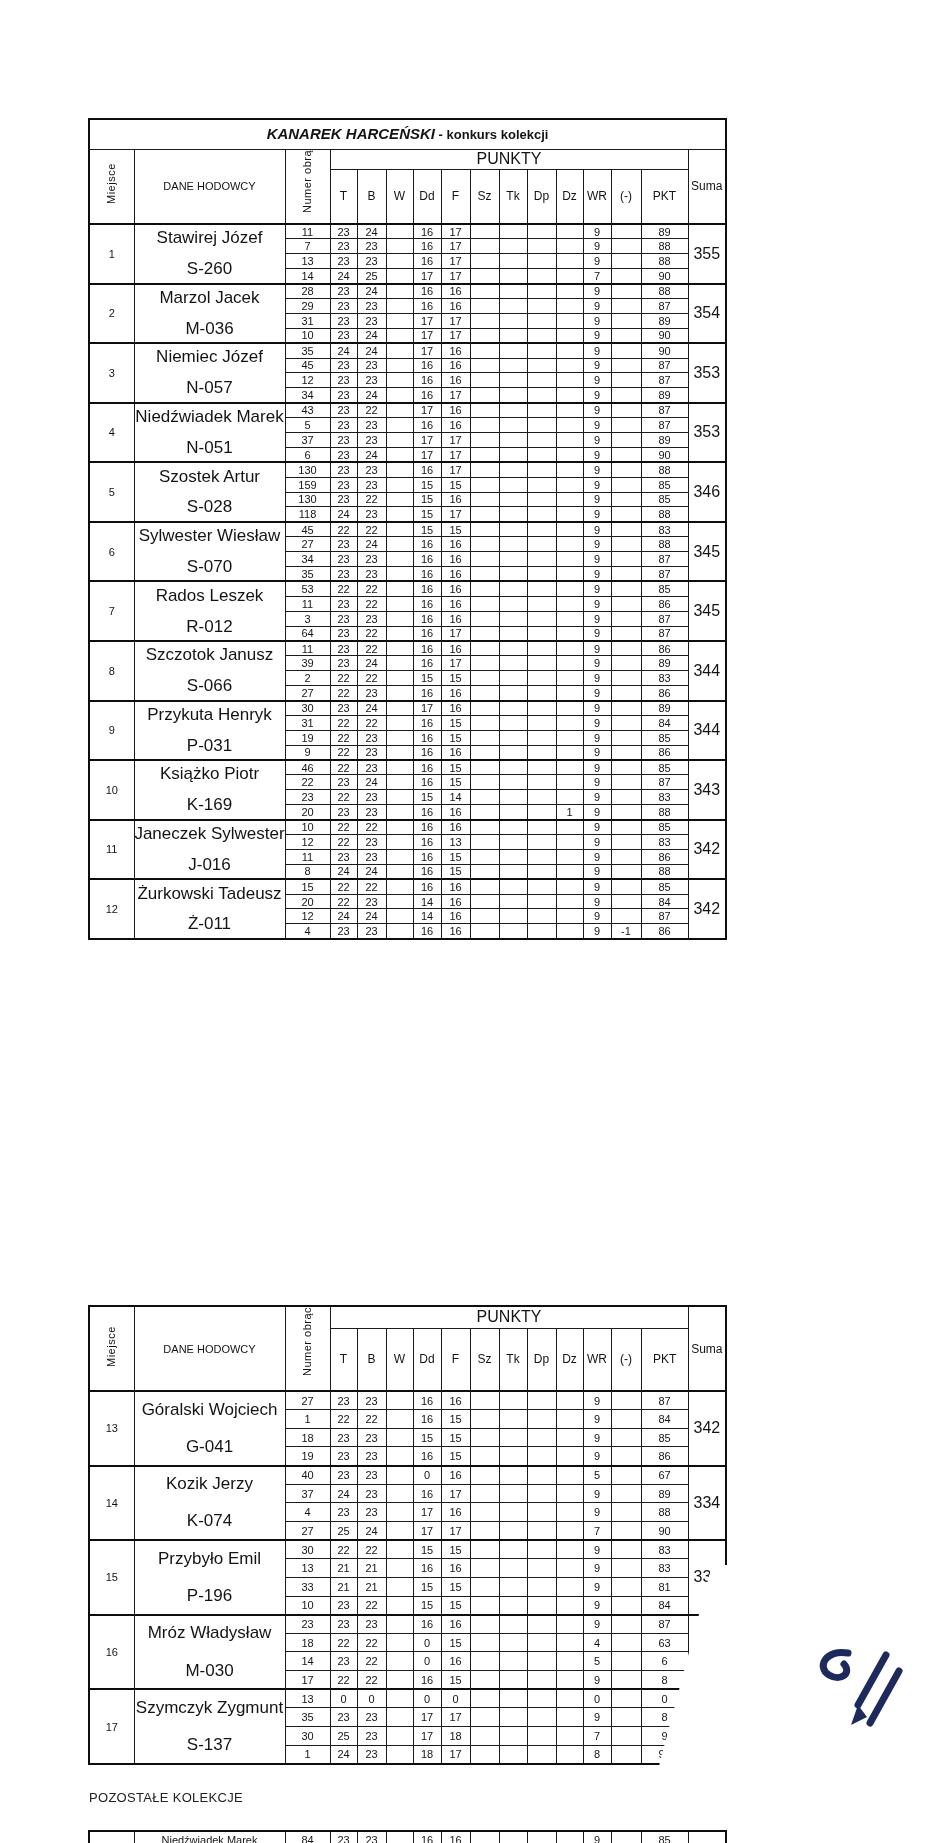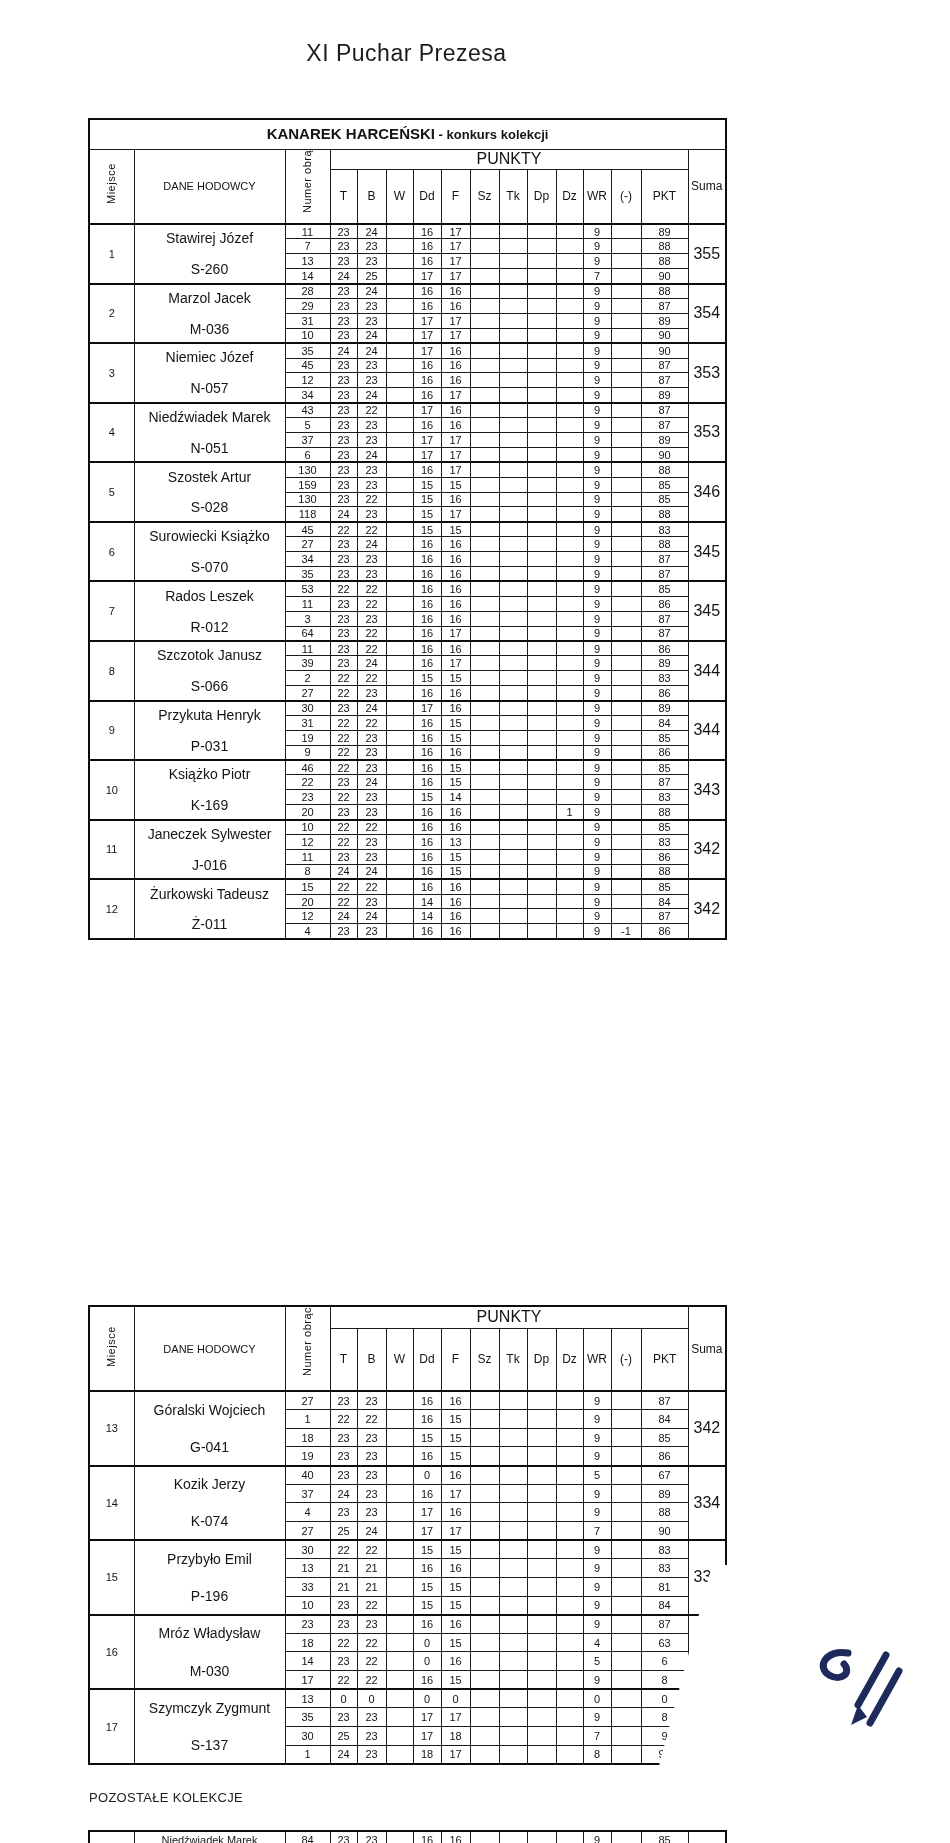--- a/index.html
+++ b/index.html
@@ -7,54 +7,53 @@
   #page-title{position:absolute;left:88px;top:40px;width:637px;text-align:center;
     font-size:23px;color:#1c1c1c;letter-spacing:0.5px;}
   table.tbl{border-collapse:collapse;table-layout:fixed;width:637px;border:2px solid #0d0d0d;}
   table.tbl th,table.tbl td{border:1px solid #1b1b1b;padding:0;margin:0;text-align:center;
     vertical-align:middle;font-weight:normal;color:#141414;overflow:hidden;white-space:nowrap;}
   #t1{position:absolute;left:88px;top:118px;}
   #t2{position:absolute;left:88px;top:1305px;}
   #t3{position:absolute;left:88px;top:1830px;color:#3c3c3c;}
   tr.trow{height:30px;}
   th.ttl{font-weight:bold;}
-  .tb{font-size:15px;font-weight:bold;}
+  .tb{font-size:15px;font-weight:bold;font-style:italic;}
   .ts{font-size:13px;font-weight:bold;}
   #t1 tr.ph{height:20px;} #t1 tr.sub{height:55px;}
   #t2 tr.ph{height:22px;} #t2 tr.sub{height:63px;}
   th.punkty{font-size:16px;}
   th.daneh{font-size:11px;}
   th.sumah{font-size:12px;}
   tr.sub th{font-size:12px;}
   .vert{display:inline-block;writing-mode:vertical-rl;transform:rotate(180deg);
     font-size:11px;line-height:1.2;height:58px;letter-spacing:0.5px;}
   #t1 tbody tr{height:14.9px;}
   #t2 tbody tr{height:18.65px;}
   #t3 tbody tr{height:18px;}
   tbody.block tr:first-child td{border-top:2px solid #0d0d0d;}
   thead tr:last-child th{border-bottom:2px solid #0d0d0d;}
   td.place{font-size:11px;}
   td.ring,td.sc{font-size:11px;}
   td.suma{font-size:16px;font-weight:bold;}
   td.dane{vertical-align:top;}
-  .bname,.bcode{display:flex;align-items:center;justify-content:center;font-size:14px;}
+  .bname,.bcode{display:flex;align-items:center;justify-content:center;font-size:17px;}
   #t1 .bname{height:14.9px;} #t1 .bcode{height:14.9px;margin-top:16px;}
   #t2 .bname{height:18.65px;} #t2 .bcode{height:18.65px;margin-top:18.65px;}
   #t3 td{font-size:11px;}
   #footer-label{position:absolute;left:89px;top:1790px;font-size:13px;color:#222;letter-spacing:0.3px;}
   #corner-overlay{position:absolute;left:645px;top:1565px;width:200px;height:235px;background:#fff;
     clip-path:polygon(33.5% 0,100% 0,100% 100%,2.5% 100%);z-index:5;}
   #pen-icon{position:absolute;left:810px;top:1643px;width:100px;height:100px;z-index:6;}
 </style>
 </head>
 <body>
 
 <div id="canvas">
 
-  <div id="page-title">XI Puchar Prezesa</div>
 
   <table class="tbl" id="t1">
     <colgroup>
       <col style="width:45px">
         <col style="width:151px">
         <col style="width:45px">
       <col style="width:27px">
         <col style="width:29px">
         <col style="width:27px">
       <col style="width:28px">
@@ -431,21 +430,21 @@
           <td class="sc"></td>
           <td class="sc">9</td>
           <td class="sc"></td>
           <td class="sc">88</td>
         </tr>
       </tbody>
       <tbody class="block">
         <tr>
           <td rowspan="4" class="place">6</td>
           <td rowspan="4" class="dane">
-            <div class="bname">Surowiecki Książko</div>
+            <div class="bname">Sylwester Wiesław</div>
             <div class="bcode">S-070</div>
           </td>
           <td class="ring">45</td>
           <td class="sc">22</td>
           <td class="sc">22</td>
           <td class="sc"></td>
           <td class="sc">15</td>
           <td class="sc">15</td>
           <td class="sc"></td>
           <td class="sc"></td>

